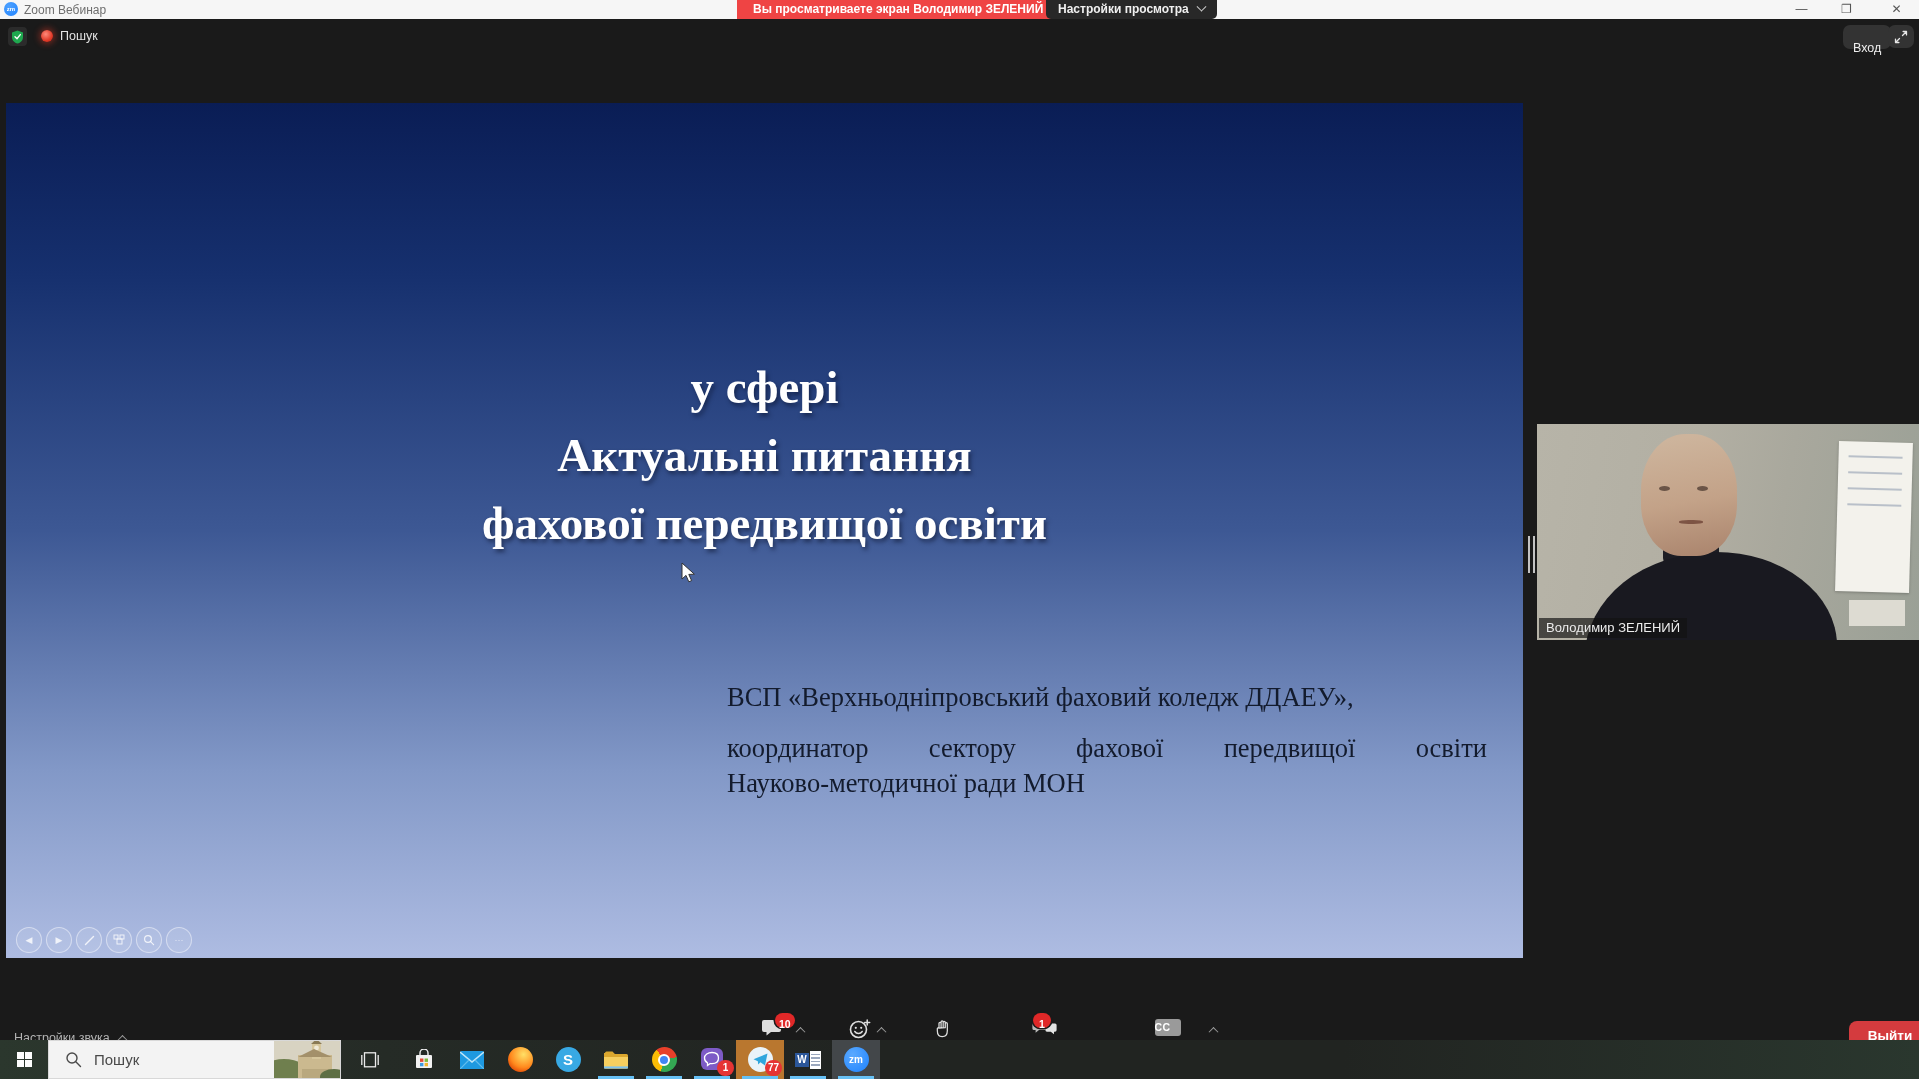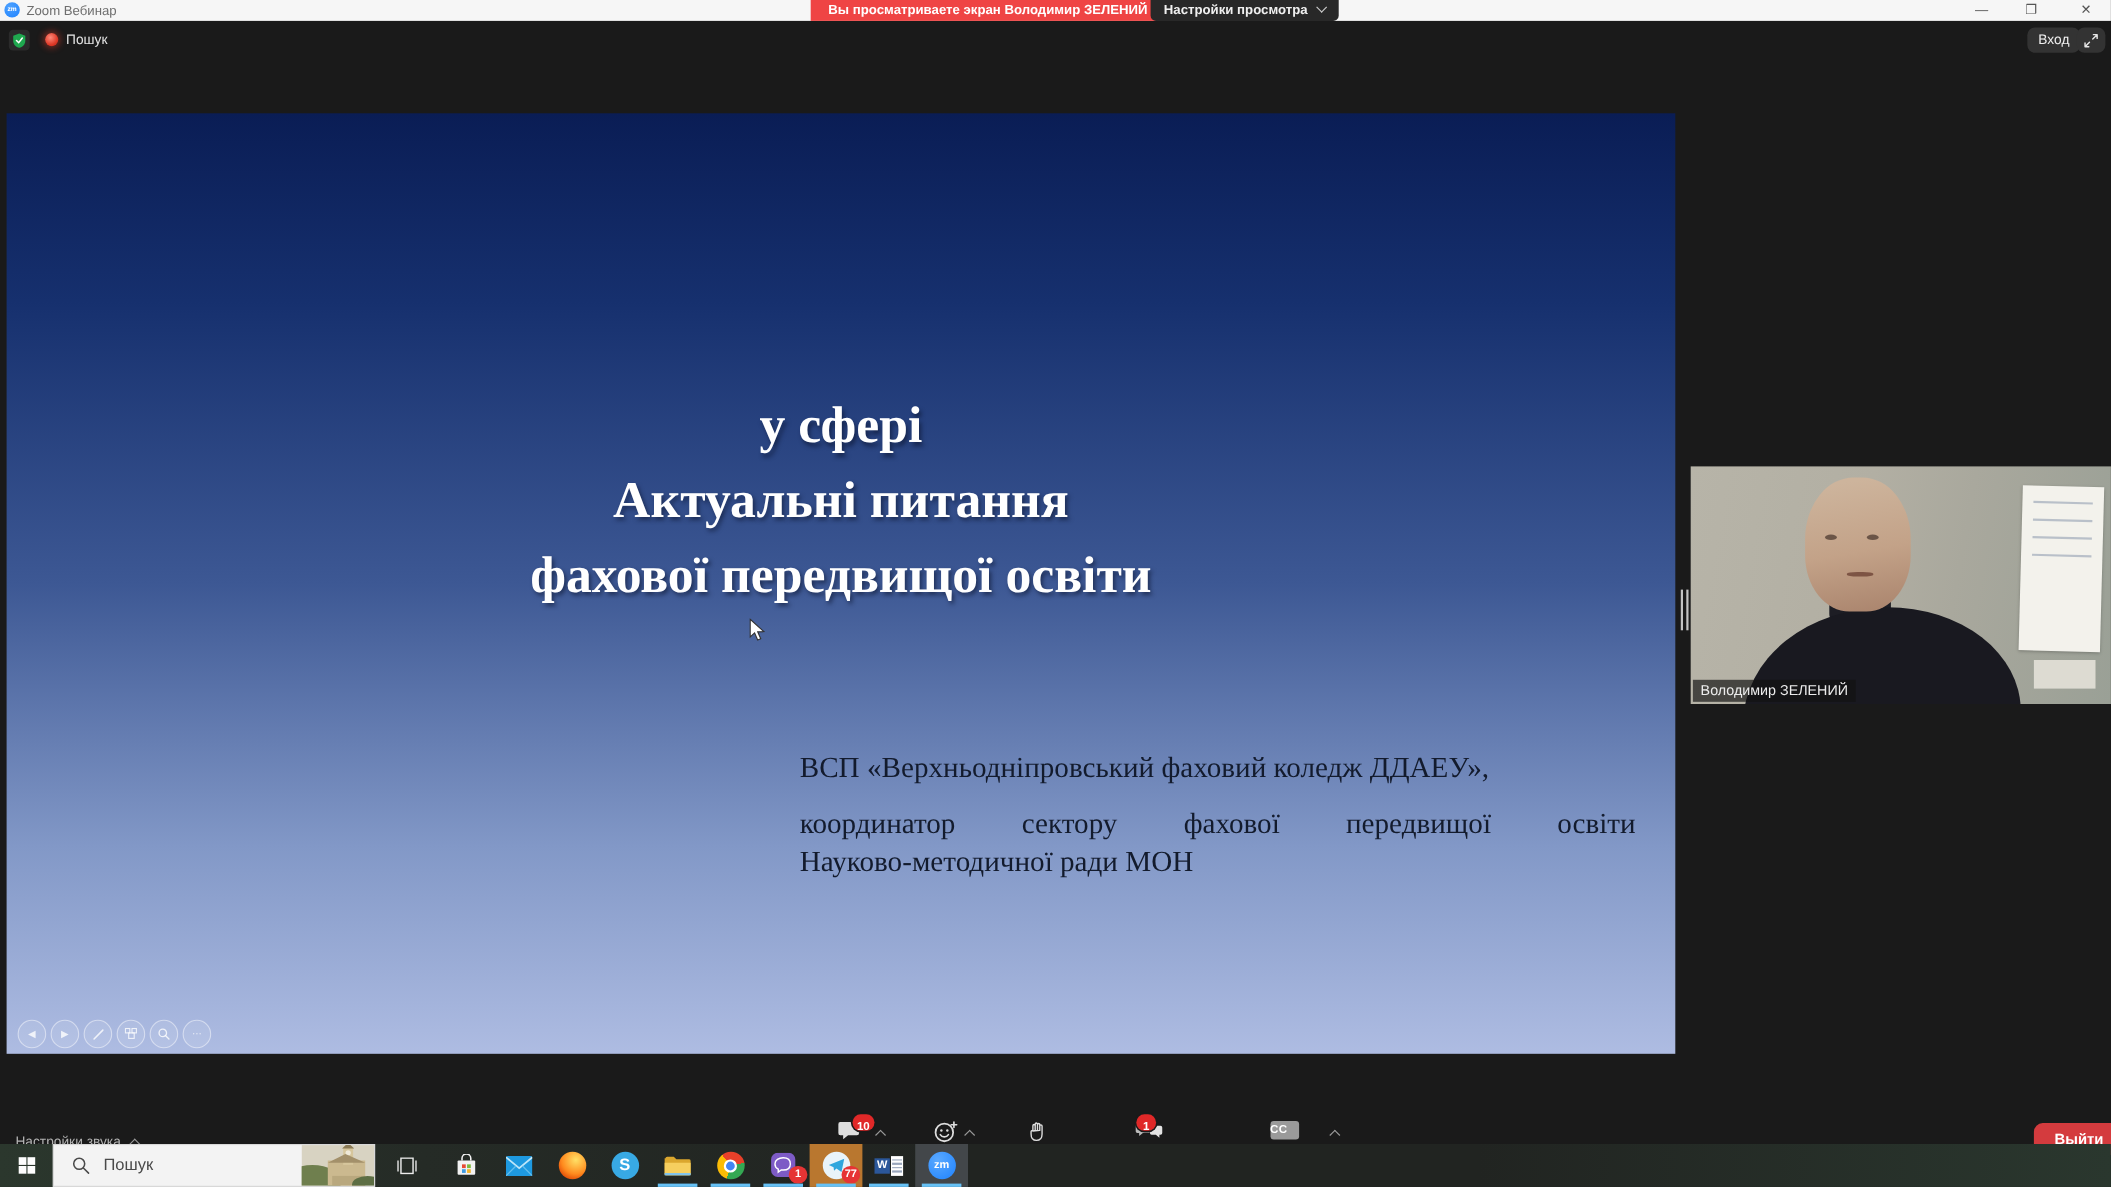--- a/index.html
+++ b/index.html
@@ -26,21 +26,21 @@
   .chev.dim  { border-color:#9a9a9a; }
 
   
   .stage { left:0; top:19px; width:1919px; height:1021px; background:#1a1a1a; }
   .shield-tile { left:8px; top:8px; width:19px; height:19px; background:#2b2b2b; border-radius:4px;
                  display:flex; align-items:center; justify-content:center; }
   .rec-dot { left:41px; top:11px; width:12px; height:12px; border-radius:50%;
              background:radial-gradient(circle at 40% 35%, #ff8a7a, #e03a28 60%, #b42014);
              box-shadow:0 0 6px 2px rgba(224,58,40,.45); }
   .rec-label { left:60px; top:10px; font-size:12.5px; color:#e3e3e3; }
-  .signin-btn { left:1843px; top:6px; height:23px; padding:0 10px; background:#333;
+  .signin-btn { left:1843px; top:6px; height:23px; padding:12px 10px; background:#333;
                 border-radius:7px; color:#efefef; font-size:12.5px; line-height:23px; }
   .fs-btn { left:1888px; top:6px; width:26px; height:23px; background:#333; border-radius:7px;
             display:flex; align-items:center; justify-content:center; }
 
   
   .slide { left:6px; top:84px; width:1517px; height:855px;
            background:linear-gradient(180deg,#0a1d55 0%,#16306e 20%,#3d5894 50%,#8298c7 78%,#aebce2 100%);
            font-family:"Liberation Serif", serif; }
   .slide-title { left:0; right:0; top:250px; text-align:center; color:#fff; font-weight:bold;
                  font-size:47px; line-height:68px; text-shadow:2px 3px 4px rgba(10,16,40,.55); }

